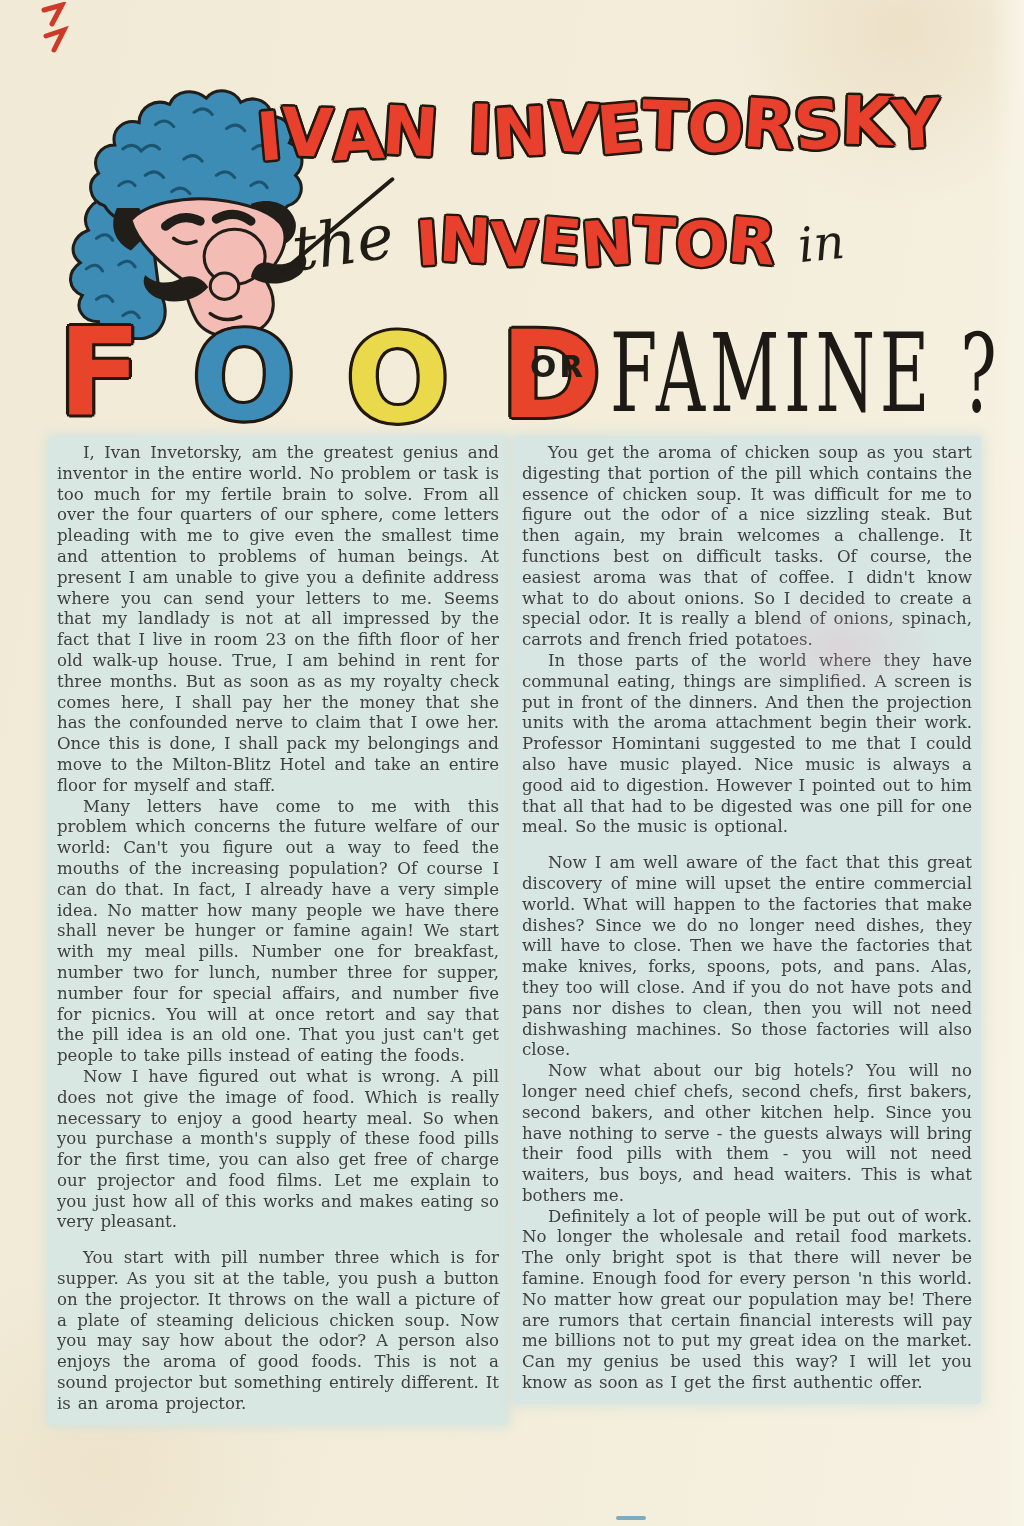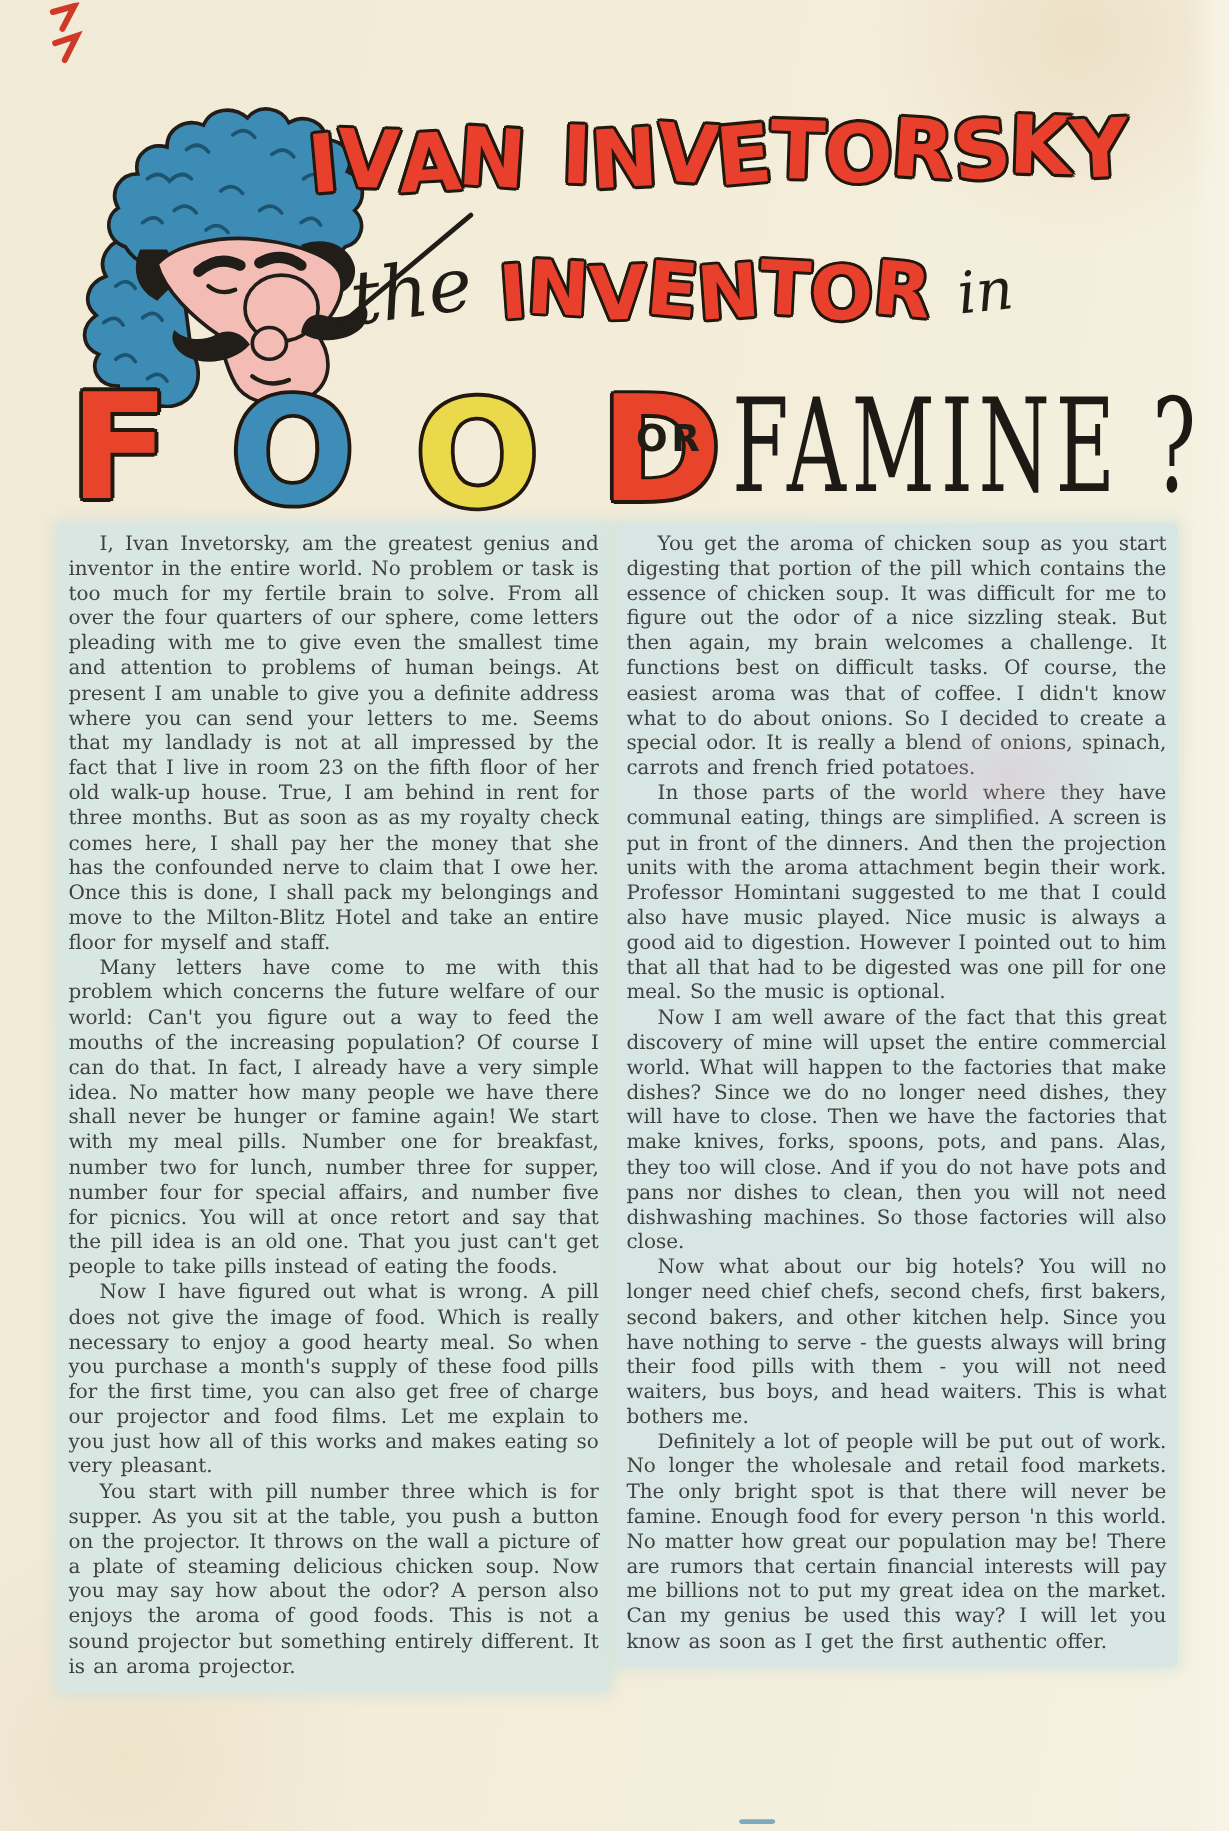--- a/index.html
+++ b/index.html
@@ -86,21 +86,21 @@
 
   
   .col{
     position:absolute; top:436px; padding:7px 9px 10px 9px;
     background:#d9e7e2; border-radius:4px;
     box-shadow:0 0 10px 4px rgba(203,224,219,.55);
     font-size:16.6px; line-height:20.8px; color:#404040;
     text-align:justify;
   }
   .col p{ text-indent:26px; word-spacing:1.6px; }
-  .col p.spaced{ }
+  .col p.spaced{ margin-top:15px; }
   .col-left { left:48px;  width:460px; }
   .col-right{ left:513px; width:468px; background:#d7e6e3; }
   .col-right::before{
     content:""; position:absolute; right:30px; top:150px; width:220px; height:120px;
     background:radial-gradient(ellipse at center, rgba(226,168,190,.28), transparent 65%);
     pointer-events:none;
   }
   .scan-dash{ position:absolute; left:616px; top:1516px; width:30px; height:4px;
     background:#3f85ae; opacity:.65; border-radius:2px; }
 </style>

